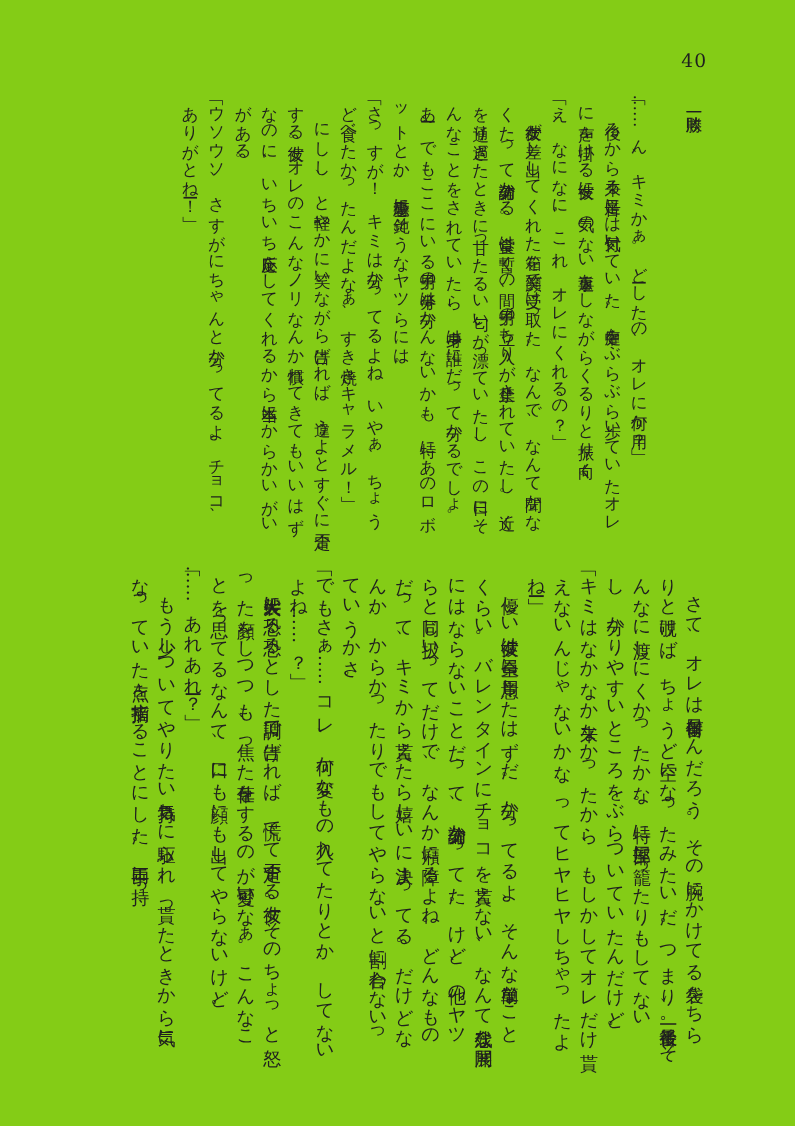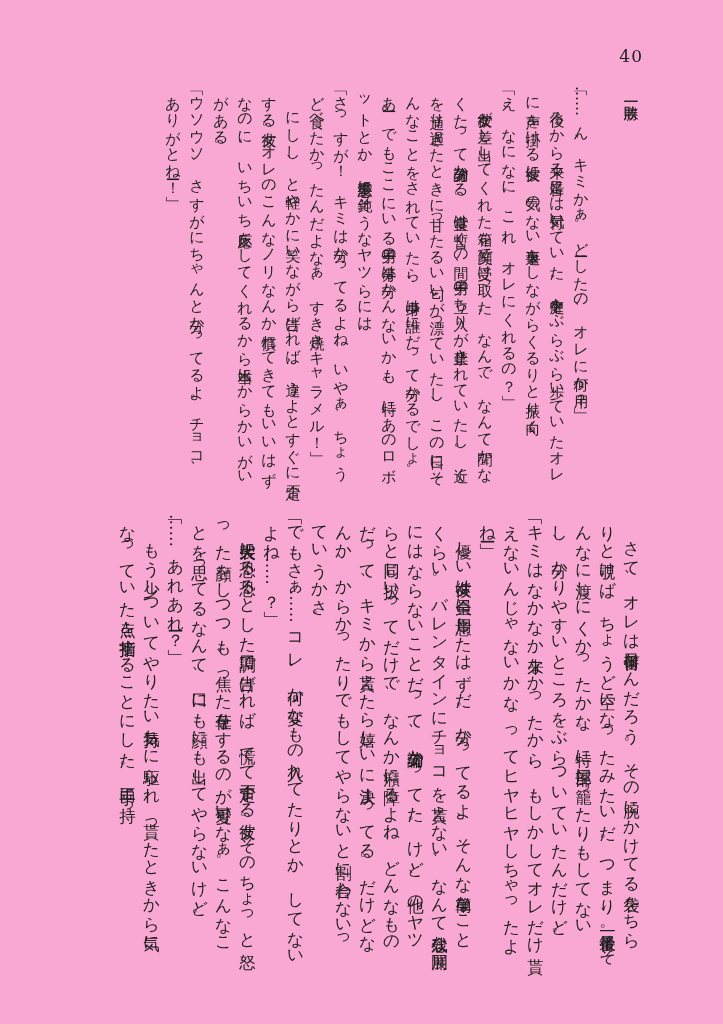--- a/index.html
+++ b/index.html
@@ -4,21 +4,21 @@
 <style>
   html, body {
     margin: 0;
     padding: 0;
     background: #ffffff;
   }
   .page {
     position: relative;
     width: 723px;
     height: 1024px;
-    background: #f9a8d4;
+    background: #84cc16;
     color: #1f1f1f;
     font-family: "DejaVu Serif", "Liberation Serif", serif;
     overflow: hidden;
   }
   .page-number {
     position: absolute;
     top: 46px;
     right: 80px;
     font-size: 17px;
     letter-spacing: 1px;

